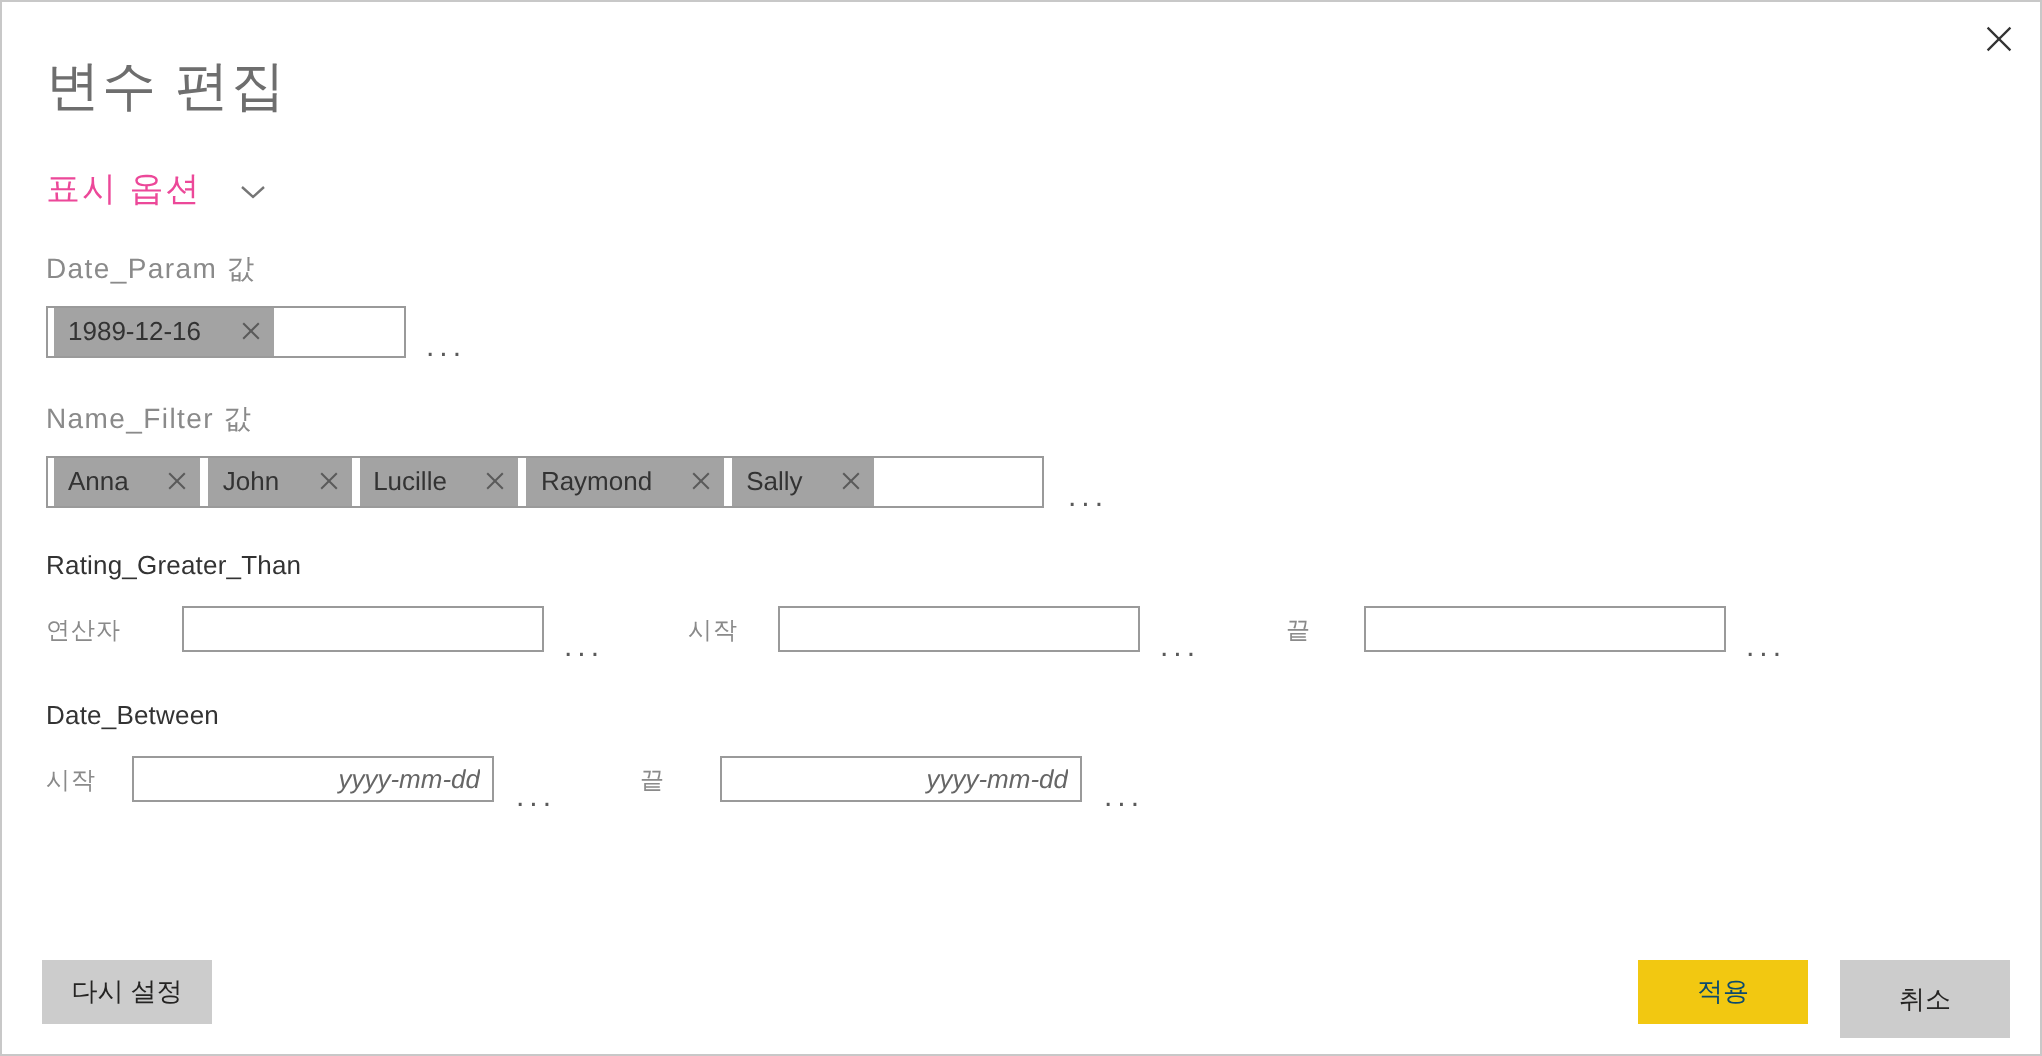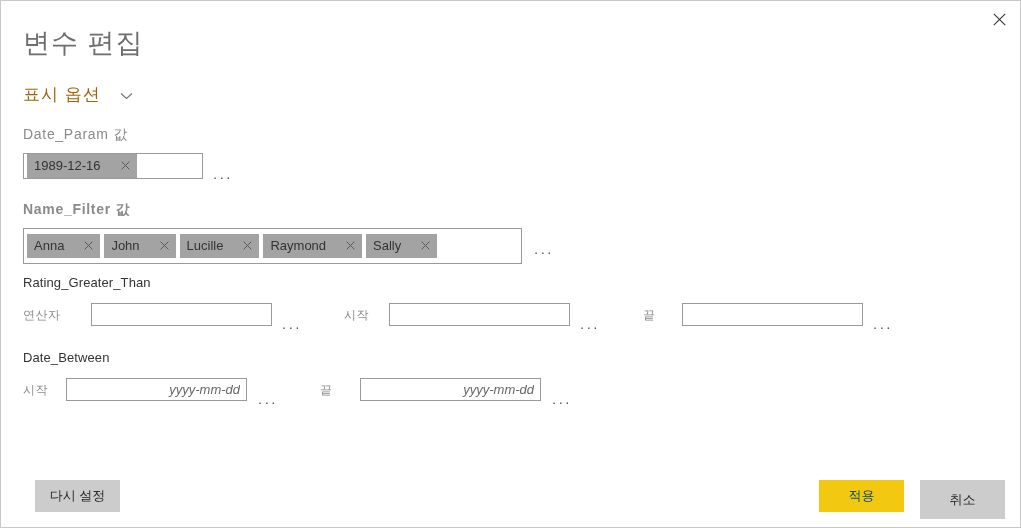--- a/index.html
+++ b/index.html
@@ -49,21 +49,21 @@
     color: #6e6e6e;
     letter-spacing: 1px;
     line-height: 34px;
     white-space: nowrap;
   }
   .display-options {
     position: absolute;
     left: 22px;
     top: 82px;
     font-size: 17px;
-    color: #a16207;
+    color: #ec4899;
     letter-spacing: 1px;
     line-height: 24px;
     display: flex;
     align-items: center;
     gap: 19px;
     cursor: pointer;
     white-space: nowrap;
   }
   .chev { display: block; }
 
@@ -207,23 +207,23 @@
         <svg width="9" height="9" viewBox="0 0 9 9">
           <line x1="0.6" y1="0.6" x2="8.4" y2="8.4" stroke="#5a5a5a" stroke-width="1"></line>
           <line x1="8.4" y1="0.6" x2="0.6" y2="8.4" stroke="#5a5a5a" stroke-width="1"></line>
         </svg>
       </span>
     </span>
   </div>
 
   <div class="ellipsis-btn" style="left:212px; top:168px;">...</div>
 
-  <div class="field-label" style="left:22px; top:200px;font-weight:bold;">Name_Filter 값</div>
-
-  <div class="token-box" style="left:22px; top:227px; width:499px; height:36px;">
+  <div class="field-label" style="left:22px; top:200px;">Name_Filter 값</div>
+
+  <div class="token-box" style="left:22px; top:227px; width:499px; height:26px;">
     <span class="token">
       <span>Anna</span>
       <span class="tok-x">
         <svg width="9" height="9" viewBox="0 0 9 9">
             <line x1="0.6" y1="0.6" x2="8.4" y2="8.4" stroke="#5a5a5a" stroke-width="1"></line>
             <line x1="8.4" y1="0.6" x2="0.6" y2="8.4" stroke="#5a5a5a" stroke-width="1"></line>
           </svg>
       </span>
     </span>
     <span class="token">
@@ -283,19 +283,19 @@
   <div class="field-label dark" style="left:22px; top:349px; font-size:13px;">Date_Between</div>
 
   <div class="inline-label" style="left:22px; top:381px;">시작</div>
   <input class="plain-input" style="left: 65px; top: 377px; width: 181px; height: 23px;" placeholder="yyyy-mm-dd">
   <div class="ellipsis-btn" style="left:257px; top:393px;">...</div>
 
   <div class="inline-label" style="left:319px; top:381px;">끝</div>
   <input class="plain-input" style="left: 359px; top: 377px; width: 181px; height: 23px;" placeholder="yyyy-mm-dd">
   <div class="ellipsis-btn" style="left:551px; top:393px;">...</div>
 
-  <button class="footer-btn btn-secondary" style="left:34px; top:479px; width:85px; height:32px;">다시 설정</button>
+  <button class="footer-btn btn-secondary" style="left:20px; top:479px; width:85px; height:32px;">다시 설정</button>
 
   <button class="footer-btn btn-primary" style="left:818px; top:479px; width:85px; height:32px;">적용</button>
 
   <button class="footer-btn btn-secondary" style="left:919px; top:479px; width:85px; height:39px;">취소</button>
 
 </div>
 
 </body></html>

